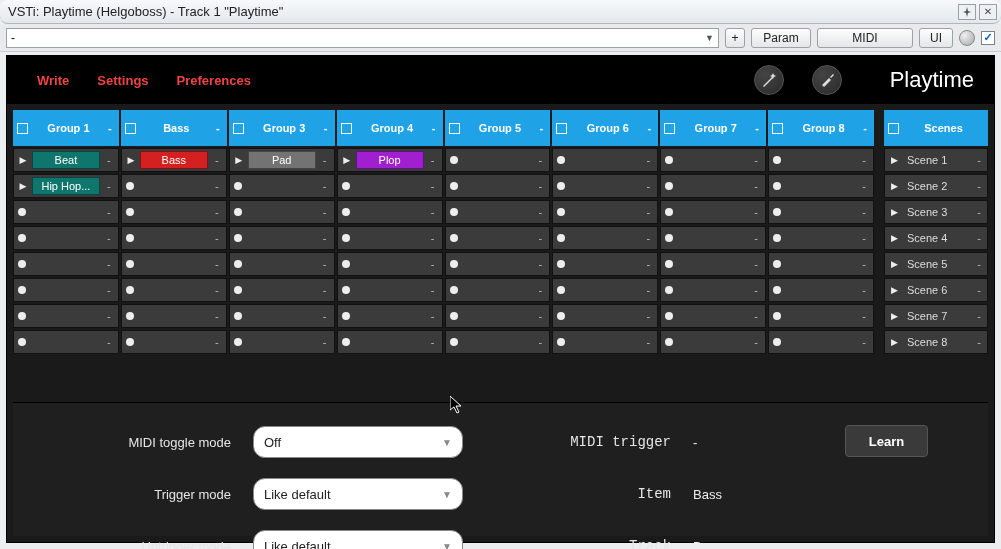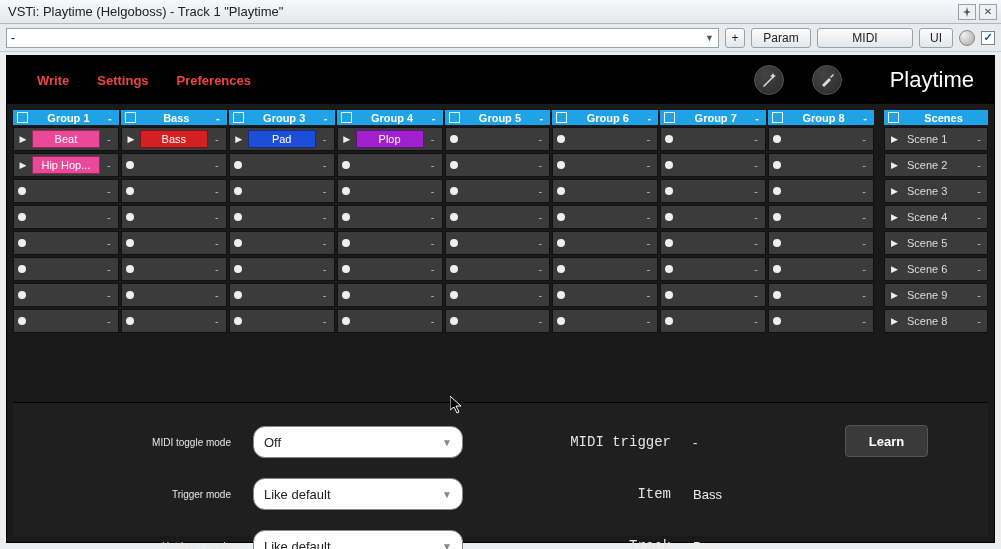--- a/index.html
+++ b/index.html
@@ -12,20 +12,21 @@
     overflow: hidden;
   }
   
   .titlebar {
     height: 24px;
     background: linear-gradient(#f7f9fb,#e4e8ec);
     border-bottom: 1px solid #b0b6bc;
     display: flex;
     align-items: center;
     padding: 0 4px;
+    border-radius: 8px;
   }
   .titlebar-title { flex: 1; padding-left: 4px; font-size: 13px; color: #222; }
   .titlebar-btn {
     width: 18px; height: 16px;
     background: #eef1f4;
     border: 1px solid #9aa1a8;
     margin-left: 3px;
     display: flex; align-items: center; justify-content: center;
     font-size: 10px; color: #444;
   }
@@ -96,21 +97,21 @@
   .grid-wrap {
     padding: 6px;
     display: flex;
     gap: 10px;
   }
   .groups { display: flex; gap: 2px; flex: 1; }
   .group-col { flex: 1; display: flex; flex-direction: column; gap: 2px; min-width: 0; }
   .scene-col { width: 104px; display: flex; flex-direction: column; gap: 2px; }
 
   .hdr {
-    height: 15px;
+    height: 36px;
     background: #1fa2e6;
     display: flex; align-items: center;
     color: #fff; font-weight: bold; font-size: 11px;
     padding: 0 4px;
   }
   .hdr .sq { width: 11px; height: 11px; border: 1px solid rgba(255,255,255,0.95); margin-right: 4px; }
   .hdr .txt { flex: 1; text-align: center; overflow:hidden; white-space:nowrap; text-overflow:ellipsis;}
   .hdr .dash { width: 10px; text-align: center; }
 
   .cell {
@@ -128,23 +129,23 @@
   .cell .label { flex:1; overflow:hidden; white-space:nowrap; text-overflow:ellipsis;}
   .cell .dash { width:10px; text-align:center; color:#bbb;}
   .clipbox {
     flex: 1;
     height: 18px;
     display:flex; align-items:center; justify-content:center;
     color:#fff; font-size:11px;
     border:1px solid rgba(0,0,0,0.4);
     overflow:hidden; white-space:nowrap; text-overflow:ellipsis;
   }
-  .clip-orange { background:#ec4899; }
+  .clip-orange { background:#0f766e; }
   .clip-red    { background:#d42020; }
-  .clip-blue   { background:#1d4ed8; }
+  .clip-blue   { background:#737373; }
   .clip-purple { background:#a020d0; }
 
   .scene-cell {
     height: 24px;
     background: #3b3b3b;
     border: 1px solid #111;
     display:flex; align-items:center;
     padding: 0 6px;
     color:#ddd; font-size:11px;
     gap:6px;
@@ -157,21 +158,21 @@
   .props {
     position: absolute;
     left: 6px; right: 6px; bottom: 6px;
     top: 346px;
     background: #1f1f1f;
     border-top: 1px solid #000;
     padding: 20px 40px;
     color:#e6e6e6;
   }
   .prow { display:flex; align-items:center; height: 38px; margin-bottom: 14px; }
-  .plabel { width: 200px; text-align:right; padding-right: 22px; font-size:10px; }
+  .plabel { width: 200px; text-align:right; padding-right: 22px; font-size:13px; }
   .psel {
     width: 210px; height: 32px;
     background:#fff; border:1px solid #888; border-radius:12px;
     display:flex; align-items:center; justify-content:space-between;
     padding: 0 10px; color:#222; font-size:13px;
   }
   .psel .caret { color:#888; font-size:10px;}
   .pcol2label { width: 210px; text-align:right; padding-right: 22px; font-size:14px; margin-left: 20px; font-family: Liberation Mono, monospace;}
   .pval { font-size:13px; color:#eee; }
   .learn-btn {
@@ -642,21 +643,21 @@
                   <span class="txt">Scene 5</span>
                   <span class="dash">-</span>
         </div>
         <div class="scene-cell">
           <span class="play">▶</span>
                   <span class="txt">Scene 6</span>
                   <span class="dash">-</span>
         </div>
         <div class="scene-cell">
           <span class="play">▶</span>
-                  <span class="txt">Scene 9</span>
+                  <span class="txt">Scene 7</span>
                   <span class="dash">-</span>
         </div>
         <div class="scene-cell">
           <span class="play">▶</span>
                   <span class="txt">Scene 8</span>
                   <span class="dash">-</span>
         </div>
       </div>
   </div>
 

